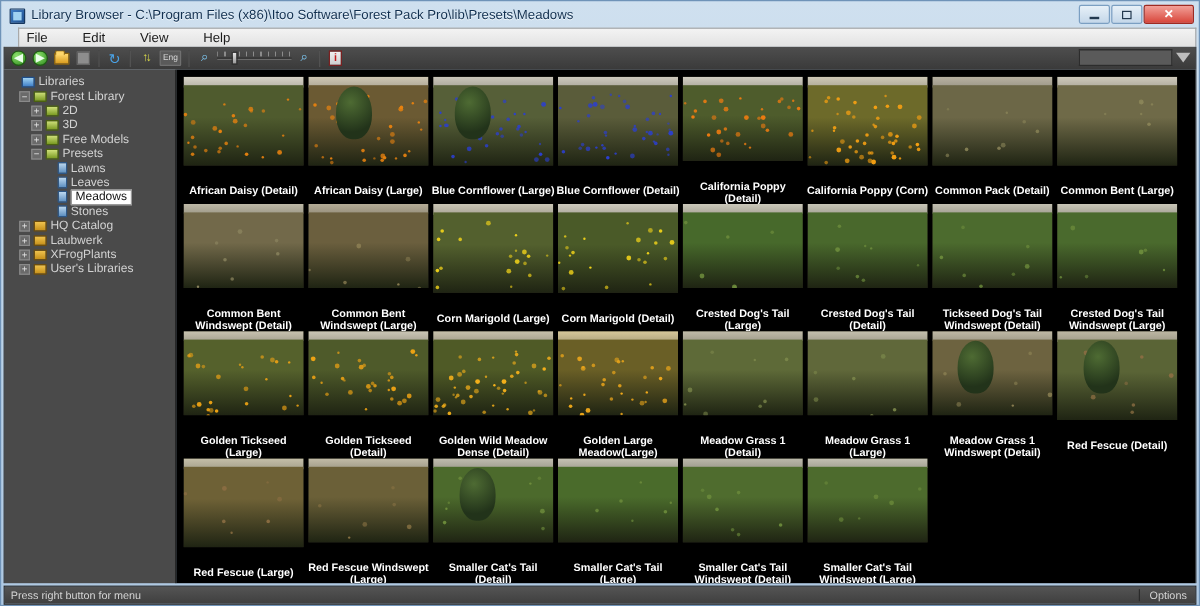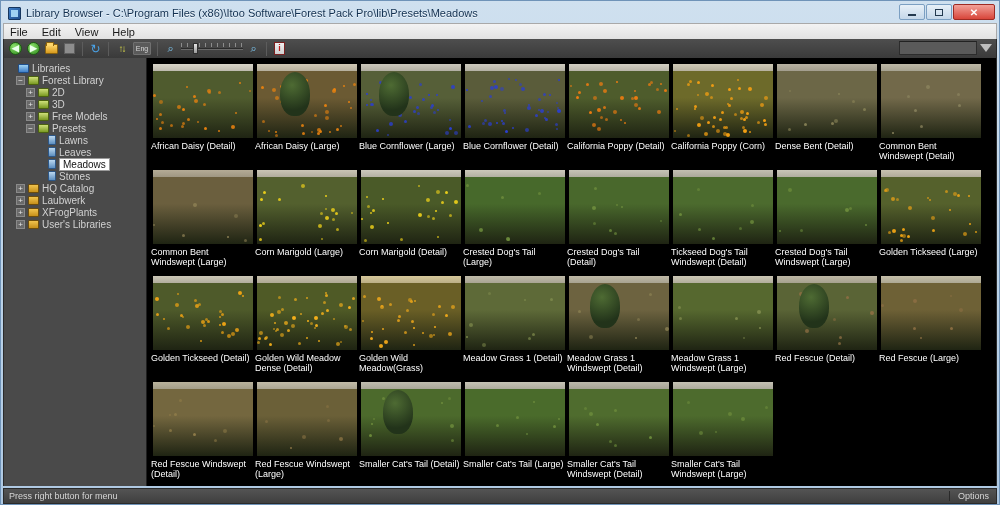--- a/index.html
+++ b/index.html
@@ -72,21 +72,22 @@
 
   
   .menubar {
     height: 16px;
     background: linear-gradient(to bottom,#f3f3f3,#e2e2e2);
     border: 1px solid #a9a9a9;
     border-bottom: none;
     display: flex;
     align-items: center;
     padding-left: 6px;
-    gap: 14px;
+    gap: 29px;
+    margin-left: 12px;
   }
   .menu-item {
     font-size: 11px;
     color: #1a1a1a;
     cursor: default;
   }
 
   
   .toolbar {
     height: 19px;
@@ -271,26 +272,27 @@
   .speck {
     position: absolute; width: 3px; height: 3px; border-radius: 50%;
   }
   .tree {
     position: absolute;
     width: 30px; height: 44px;
     border-radius: 50% 50% 45% 45%;
     background: radial-gradient(circle at 40% 30%, #4e6b33, #22331a 70%);
   }
   .caption {
-    margin-top: 3px;
+    margin-top: 16px;
     font-size: 9px;
     line-height: 10px;
     color: #ffffff;
+    text-align: center;
     width: 104px;
-    font-weight: normal;
+    font-weight: bold;
     text-shadow: 0 1px 1px #000;
   }
 
   
   .statusbar {
     height: 16px;
     margin-top: 2px;
     background: linear-gradient(to bottom,#545454,#3f3f3f);
     border: 1px solid #2a2a2a;
     display: flex;
@@ -714,21 +716,34 @@
               <div class="ground" style="background: linear-gradient(rgb(108, 103, 71) 0%, rgb(108, 103, 71) 40%, rgb(31, 36, 19) 100%);"></div>
               <div class="speck" style="width: 3px; height: 3px; left: 27px; top: 59px; background: rgb(138, 132, 88); opacity: 0.9;"></div>
               <div class="speck" style="width: 3px; height: 3px; left: 86px; top: 44px; background: rgb(138, 132, 88); opacity: 0.8;"></div>
               <div class="speck" style="width: 3px; height: 3px; left: 11px; top: 64px; background: rgb(138, 132, 88); opacity: 0.64;"></div>
               <div class="speck" style="width: 4px; height: 4px; left: 57px; top: 55px; background: rgb(138, 132, 88); opacity: 0.61;"></div>
               <div class="speck" style="width: 3px; height: 3px; left: 54px; top: 58px; background: rgb(138, 132, 88); opacity: 0.86;"></div>
               <div class="speck" style="width: 2px; height: 2px; left: 61px; top: 29px; background: rgb(138, 132, 88); opacity: 0.82;"></div>
               <div class="speck" style="width: 2px; height: 2px; left: 12px; top: 26px; background: rgb(138, 132, 88); opacity: 0.58;"></div>
               <div class="speck" style="width: 3px; height: 3px; left: 75px; top: 36px; background: rgb(138, 132, 88); opacity: 0.64;"></div>
             </div>
-            <div class="caption">Dense Bent (Detail)</div>
+            <div class="caption">Common Pack (Detail)</div>
+          </div>
+          <div class="cell">
+            <div class="thumb">
+              <div class="sky" style="background: linear-gradient(rgb(207, 202, 188), rgba(207, 202, 188, 0.8));"></div>
+              <div class="ground" style="background: linear-gradient(rgb(111, 106, 72) 0%, rgb(111, 106, 72) 40%, rgb(31, 36, 19) 100%);"></div>
+              <div class="speck" style="width: 3px; height: 3px; left: 75px; top: 38px; background: rgb(138, 132, 88); opacity: 0.91;"></div>
+              <div class="speck" style="width: 2px; height: 2px; left: 69px; top: 30px; background: rgb(138, 132, 88); opacity: 0.8;"></div>
+              <div class="speck" style="width: 2px; height: 2px; left: 39px; top: 30px; background: rgb(138, 132, 88); opacity: 0.69;"></div>
+              <div class="speck" style="width: 3px; height: 3px; left: 69px; top: 20px; background: rgb(138, 132, 88); opacity: 0.68;"></div>
+              <div class="speck" style="width: 4px; height: 4px; left: 68px; top: 19px; background: rgb(138, 132, 88); opacity: 0.93;"></div>
+              <div class="speck" style="width: 2px; height: 2px; left: 78px; top: 22px; background: rgb(138, 132, 88); opacity: 0.85;"></div>
+            </div>
+            <div class="caption">Common Bent (Large)</div>
           </div>
           <div class="cell">
             <div class="thumb">
               <div class="sky" style="background: linear-gradient(rgb(189, 184, 166), rgba(189, 184, 166, 0.8));"></div>
               <div class="ground" style="background: linear-gradient(rgb(114, 105, 74) 0%, rgb(114, 105, 74) 40%, rgb(31, 36, 19) 100%);"></div>
               <div class="speck" style="width: 3px; height: 3px; left: 26px; top: 31px; background: rgb(141, 134, 96); opacity: 0.63;"></div>
               <div class="speck" style="width: 3px; height: 3px; left: 39px; top: 61px; background: rgb(141, 134, 96); opacity: 0.72;"></div>
               <div class="speck" style="width: 2px; height: 2px; left: 11px; top: 68px; background: rgb(141, 134, 96); opacity: 0.94;"></div>
               <div class="speck" style="width: 3px; height: 3px; left: 77px; top: 40px; background: rgb(141, 134, 96); opacity: 0.78;"></div>
               <div class="speck" style="width: 3px; height: 3px; left: 33px; top: 45px; background: rgb(141, 134, 96); opacity: 0.79;"></div>
@@ -1004,64 +1019,64 @@
               <div class="speck" style="width: 4px; height: 4px; left: 16px; top: 21px; background: rgb(240, 168, 26); opacity: 0.88;"></div>
               <div class="speck" style="width: 2px; height: 2px; left: 1px; top: 44px; background: rgb(240, 168, 26); opacity: 0.63;"></div>
               <div class="speck" style="width: 4px; height: 4px; left: 18px; top: 68px; background: rgb(240, 168, 26); opacity: 0.97;"></div>
               <div class="speck" style="width: 2px; height: 2px; left: 10px; top: 55px; background: rgb(240, 168, 26); opacity: 0.97;"></div>
               <div class="speck" style="width: 4px; height: 4px; left: 47px; top: 22px; background: rgb(240, 168, 26); opacity: 0.57;"></div>
               <div class="speck" style="width: 2px; height: 2px; left: 20px; top: 29px; background: rgb(240, 168, 26); opacity: 0.77;"></div>
               <div class="speck" style="width: 3px; height: 3px; left: 84px; top: 38px; background: rgb(240, 168, 26); opacity: 0.97;"></div>
               <div class="speck" style="width: 2px; height: 2px; left: 72px; top: 58px; background: rgb(240, 168, 26); opacity: 0.67;"></div>
               <div class="speck" style="width: 2px; height: 2px; left: 53px; top: 24px; background: rgb(240, 168, 26); opacity: 0.82;"></div>
             </div>
-            <div class="caption">Golden Wild Meadow(Grass)</div>
+            <div class="caption">Golden Large Meadow(Large)</div>
           </div>
           <div class="cell">
             <div class="thumb">
               <div class="sky" style="background: linear-gradient(rgb(192, 187, 169), rgba(192, 187, 169, 0.8));"></div>
               <div class="ground" style="background: linear-gradient(rgb(94, 106, 56) 0%, rgb(94, 106, 56) 40%, rgb(31, 36, 19) 100%);"></div>
               <div class="speck" style="width: 3px; height: 3px; left: 23px; top: 16px; background: rgb(126, 138, 76); opacity: 0.56;"></div>
               <div class="speck" style="width: 3px; height: 3px; left: 63px; top: 61px; background: rgb(126, 138, 76); opacity: 0.68;"></div>
               <div class="speck" style="width: 3px; height: 3px; left: 67px; top: 57px; background: rgb(126, 138, 76); opacity: 0.75;"></div>
               <div class="speck" style="width: 4px; height: 4px; left: 4px; top: 47px; background: rgb(126, 138, 76); opacity: 0.74;"></div>
               <div class="speck" style="width: 4px; height: 4px; left: 17px; top: 67px; background: rgb(126, 138, 76); opacity: 0.55;"></div>
               <div class="speck" style="width: 2px; height: 2px; left: 1px; top: 60px; background: rgb(126, 138, 76); opacity: 0.9;"></div>
               <div class="speck" style="width: 3px; height: 3px; left: 85px; top: 22px; background: rgb(126, 138, 76); opacity: 0.85;"></div>
               <div class="speck" style="width: 2px; height: 2px; left: 59px; top: 23px; background: rgb(126, 138, 76); opacity: 0.8;"></div>
             </div>
             <div class="caption">Meadow Grass 1 (Detail)</div>
           </div>
           <div class="cell">
             <div class="thumb">
+              <div class="sky" style="background: linear-gradient(rgb(197, 192, 174), rgba(197, 192, 174, 0.8));"></div>
+              <div class="ground" style="background: linear-gradient(rgb(96, 104, 58) 0%, rgb(96, 104, 58) 40%, rgb(31, 36, 19) 100%);"></div>
+              <div class="speck" style="width: 3px; height: 3px; left: 71px; top: 64px; background: rgb(126, 138, 76); opacity: 0.88;"></div>
+              <div class="speck" style="width: 4px; height: 4px; left: 61px; top: 19px; background: rgb(126, 138, 76); opacity: 0.67;"></div>
+              <div class="speck" style="width: 4px; height: 4px; left: 5px; top: 55px; background: rgb(126, 138, 76); opacity: 0.58;"></div>
+              <div class="speck" style="width: 3px; height: 3px; left: 5px; top: 33px; background: rgb(126, 138, 76); opacity: 0.57;"></div>
+              <div class="speck" style="width: 3px; height: 3px; left: 37px; top: 38px; background: rgb(126, 138, 76); opacity: 0.8;"></div>
+              <div class="speck" style="width: 3px; height: 3px; left: 52px; top: 69px; background: rgb(126, 138, 76); opacity: 0.8;"></div>
+            </div>
+            <div class="caption">Meadow Grass 1 (Large)</div>
+          </div>
+          <div class="cell">
+            <div class="thumb">
               <div class="sky" style="background: linear-gradient(rgb(191, 185, 166), rgba(191, 185, 166, 0.8));"></div>
               <div class="ground" style="background: linear-gradient(rgb(109, 99, 64) 0%, rgb(109, 99, 64) 40%, rgb(31, 36, 19) 100%);"></div>
               <div class="speck" style="width: 2px; height: 2px; left: 22px; top: 38px; background: rgb(138, 127, 82); opacity: 0.87;"></div>
               <div class="speck" style="width: 4px; height: 4px; left: 20px; top: 59px; background: rgb(138, 127, 82); opacity: 0.59;"></div>
               <div class="speck" style="width: 3px; height: 3px; left: 68px; top: 42px; background: rgb(138, 127, 82); opacity: 0.61;"></div>
               <div class="speck" style="width: 2px; height: 2px; left: 66px; top: 61px; background: rgb(138, 127, 82); opacity: 0.97;"></div>
               <div class="speck" style="width: 3px; height: 3px; left: 80px; top: 17px; background: rgb(138, 127, 82); opacity: 0.75;"></div>
               <div class="speck" style="width: 3px; height: 3px; left: 9px; top: 34px; background: rgb(138, 127, 82); opacity: 0.82;"></div>
               <div class="speck" style="width: 4px; height: 4px; left: 96px; top: 51px; background: rgb(138, 127, 82); opacity: 0.85;"></div>
               <div class="tree" style="left: 21px; top: 8px;"></div>
             </div>
             <div class="caption">Meadow Grass 1 Windswept (Detail)</div>
-          </div>
-          <div class="cell">
-            <div class="thumb">
-              <div class="sky" style="background: linear-gradient(rgb(203, 198, 180), rgba(203, 198, 180, 0.8));"></div>
-              <div class="ground" style="background: linear-gradient(rgb(86, 104, 47) 0%, rgb(86, 104, 47) 40%, rgb(31, 36, 19) 100%);"></div>
-              <div class="speck" style="width: 2px; height: 2px; left: 70px; top: 61px; background: rgb(126, 138, 76); opacity: 0.56;"></div>
-              <div class="speck" style="width: 3px; height: 3px; left: 62px; top: 41px; background: rgb(126, 138, 76); opacity: 0.91;"></div>
-              <div class="speck" style="width: 3px; height: 3px; left: 6px; top: 41px; background: rgb(126, 138, 76); opacity: 0.77;"></div>
-              <div class="speck" style="width: 4px; height: 4px; left: 84px; top: 34px; background: rgb(126, 138, 76); opacity: 0.97;"></div>
-              <div class="speck" style="width: 2px; height: 2px; left: 86px; top: 51px; background: rgb(126, 138, 76); opacity: 0.94;"></div>
-              <div class="speck" style="width: 3px; height: 3px; left: 5px; top: 30px; background: rgb(126, 138, 76); opacity: 0.78;"></div>
-            </div>
-            <div class="caption">Meadow Grass 1 Windswept (Large)</div>
           </div>
           <div class="cell">
             <div class="thumb">
               <div class="sky" style="background: linear-gradient(rgb(189, 183, 164), rgba(189, 183, 164, 0.8));"></div>
               <div class="ground" style="background: linear-gradient(rgb(90, 100, 54) 0%, rgb(90, 100, 54) 40%, rgb(31, 36, 19) 100%);"></div>
               <div class="speck" style="width: 4px; height: 4px; left: 22px; top: 16px; background: rgb(138, 109, 66); opacity: 0.9;"></div>
               <div class="speck" style="width: 3px; height: 3px; left: 62px; top: 60px; background: rgb(138, 109, 66); opacity: 0.81;"></div>
               <div class="speck" style="width: 3px; height: 3px; left: 61px; top: 66px; background: rgb(138, 109, 66); opacity: 0.77;"></div>
               <div class="speck" style="width: 3px; height: 3px; left: 30px; top: 40px; background: rgb(138, 109, 66); opacity: 0.7;"></div>
               <div class="speck" style="width: 4px; height: 4px; left: 93px; top: 35px; background: rgb(138, 109, 66); opacity: 0.94;"></div>
@@ -1082,35 +1097,20 @@
               <div class="speck" style="width: 4px; height: 4px; left: 78px; top: 32px; background: rgb(138, 109, 66); opacity: 0.65;"></div>
               <div class="speck" style="width: 3px; height: 3px; left: 32px; top: 51px; background: rgb(138, 109, 66); opacity: 0.9;"></div>
               <div class="speck" style="width: 4px; height: 4px; left: 32px; top: 23px; background: rgb(138, 109, 66); opacity: 0.95;"></div>
               <div class="speck" style="width: 2px; height: 2px; left: 69px; top: 19px; background: rgb(138, 109, 66); opacity: 0.66;"></div>
               <div class="speck" style="width: 3px; height: 3px; left: 0px; top: 28px; background: rgb(138, 109, 66); opacity: 0.78;"></div>
             </div>
             <div class="caption">Red Fescue (Large)</div>
           </div>
           <div class="cell">
             <div class="thumb">
-              <div class="sky" style="background: linear-gradient(rgb(185, 178, 156), rgba(185, 178, 156, 0.8));"></div>
-              <div class="ground" style="background: linear-gradient(rgb(116, 103, 63) 0%, rgb(116, 103, 63) 40%, rgb(31, 36, 19) 100%);"></div>
-              <div class="speck" style="width: 3px; height: 3px; left: 21px; top: 31px; background: rgb(142, 123, 72); opacity: 0.91;"></div>
-              <div class="speck" style="width: 3px; height: 3px; left: 16px; top: 47px; background: rgb(142, 123, 72); opacity: 0.78;"></div>
-              <div class="speck" style="width: 2px; height: 2px; left: 16px; top: 32px; background: rgb(142, 123, 72); opacity: 0.69;"></div>
-              <div class="speck" style="width: 3px; height: 3px; left: 40px; top: 51px; background: rgb(142, 123, 72); opacity: 0.97;"></div>
-              <div class="speck" style="width: 4px; height: 4px; left: 70px; top: 47px; background: rgb(142, 123, 72); opacity: 0.56;"></div>
-              <div class="speck" style="width: 3px; height: 3px; left: 26px; top: 17px; background: rgb(142, 123, 72); opacity: 0.66;"></div>
-              <div class="speck" style="width: 2px; height: 2px; left: 0px; top: 43px; background: rgb(142, 123, 72); opacity: 0.65;"></div>
-              <div class="speck" style="width: 3px; height: 3px; left: 61px; top: 57px; background: rgb(142, 123, 72); opacity: 0.56;"></div>
-            </div>
-            <div class="caption">Red Fescue Windswept (Detail)</div>
-          </div>
-          <div class="cell">
-            <div class="thumb">
               <div class="sky" style="background: linear-gradient(rgb(194, 188, 168), rgba(194, 188, 168, 0.8));"></div>
               <div class="ground" style="background: linear-gradient(rgb(107, 96, 56) 0%, rgb(107, 96, 56) 40%, rgb(31, 36, 19) 100%);"></div>
               <div class="speck" style="width: 3px; height: 3px; left: 69px; top: 23px; background: rgb(138, 115, 68); opacity: 0.58;"></div>
               <div class="speck" style="width: 3px; height: 3px; left: 70px; top: 37px; background: rgb(138, 115, 68); opacity: 0.57;"></div>
               <div class="speck" style="width: 3px; height: 3px; left: 8px; top: 38px; background: rgb(138, 115, 68); opacity: 0.6;"></div>
               <div class="speck" style="width: 4px; height: 4px; left: 45px; top: 53px; background: rgb(138, 115, 68); opacity: 0.6;"></div>
               <div class="speck" style="width: 4px; height: 4px; left: 82px; top: 55px; background: rgb(138, 115, 68); opacity: 0.8;"></div>
               <div class="speck" style="width: 2px; height: 2px; left: 33px; top: 65px; background: rgb(138, 115, 68); opacity: 0.94;"></div>
             </div>
             <div class="caption">Red Fescue Windswept (Large)</div>

